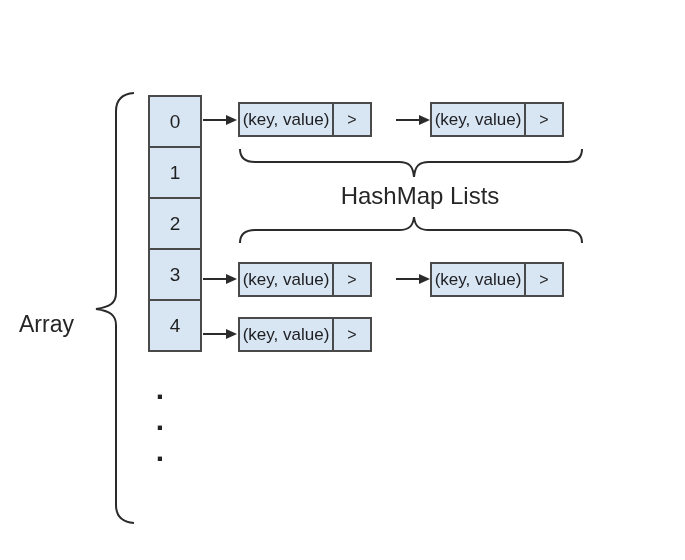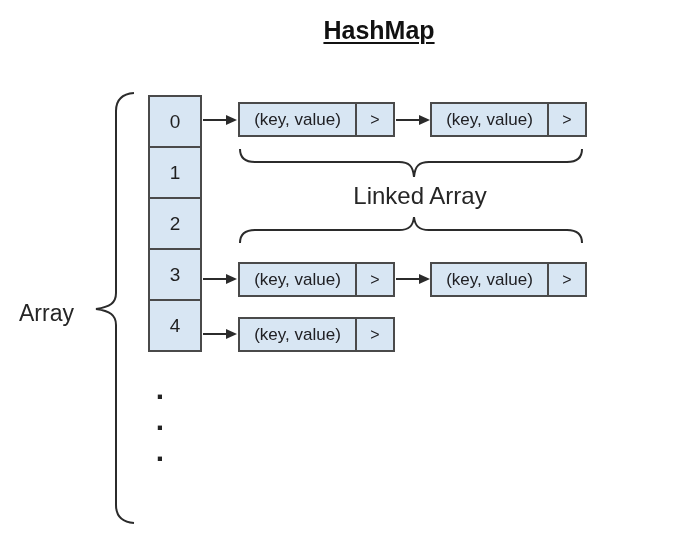--- a/index.html
+++ b/index.html
@@ -34,21 +34,21 @@
     font-weight: bold;
     text-decoration: underline;
     text-decoration-thickness: 2px;
     text-underline-offset: 3px;
     white-space: nowrap;
     color: #111;
   }
 
   .array-label {
     position: absolute;
-    left: 19px; top: 300px;
+    left: 19px; top: 311px;
     font-size: 23px;
     color: #262626;
     white-space: nowrap;
   }
 
   .linked-lists-label {
     position: absolute;
     left: 420px; top: 182px;
     transform: translateX(-50%);
     font-size: 24px;
@@ -85,21 +85,21 @@
     text-align: center;
     font-size: 30px;
     font-weight: bold;
     line-height: 30px;
     color: #222;
   }
 
   .node {
     position: absolute;
     height: 35px;
-    width: 157px;
+    width: 134px;
     display: flex;
     background: var(--node-fill);
     border: 2px solid var(--node-border);
   }
   .node-key {
     flex: 1;
     display: flex;
     align-items: center;
     justify-content: center;
     font-size: 17px;
@@ -146,24 +146,23 @@
       <line x1="396" y1="279" x2="420" y2="279" stroke="var(--line-color)" stroke-width="2"></line>
       <polygon points="419,274 430,279 419,284" fill="var(--line-color)"></polygon>
     </g>
 
     <g>
       <line x1="203" y1="334" x2="227" y2="334" stroke="var(--line-color)" stroke-width="2"></line>
       <polygon points="226,329 237,334 226,339" fill="var(--line-color)"></polygon>
     </g>
   </svg>
 
-  <div class="title">HashMap</div>
 
   <div class="array-label">Array</div>
-  <div class="linked-lists-label">Linked Array</div>
+  <div class="linked-lists-label">HashMap Lists</div>
 
   <div class="array-col">
     <div class="cell">0</div>
     <div class="cell">1</div>
     <div class="cell">2</div>
     <div class="cell">3</div>
     <div class="cell">4</div>
   </div>
 
   <div class="dot" style="left:150px; top:374px;">.</div>

